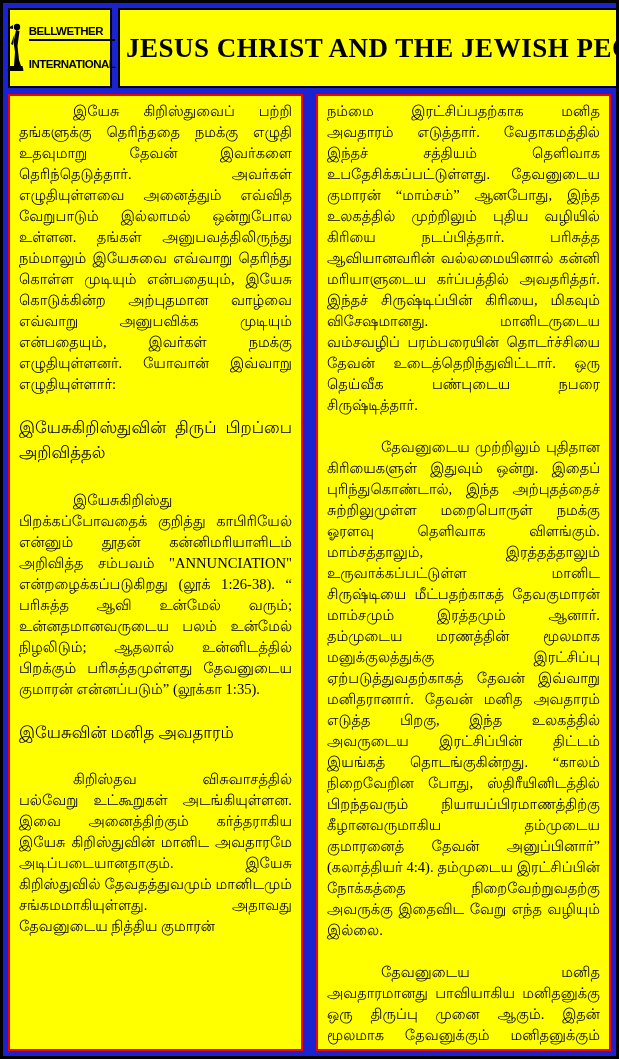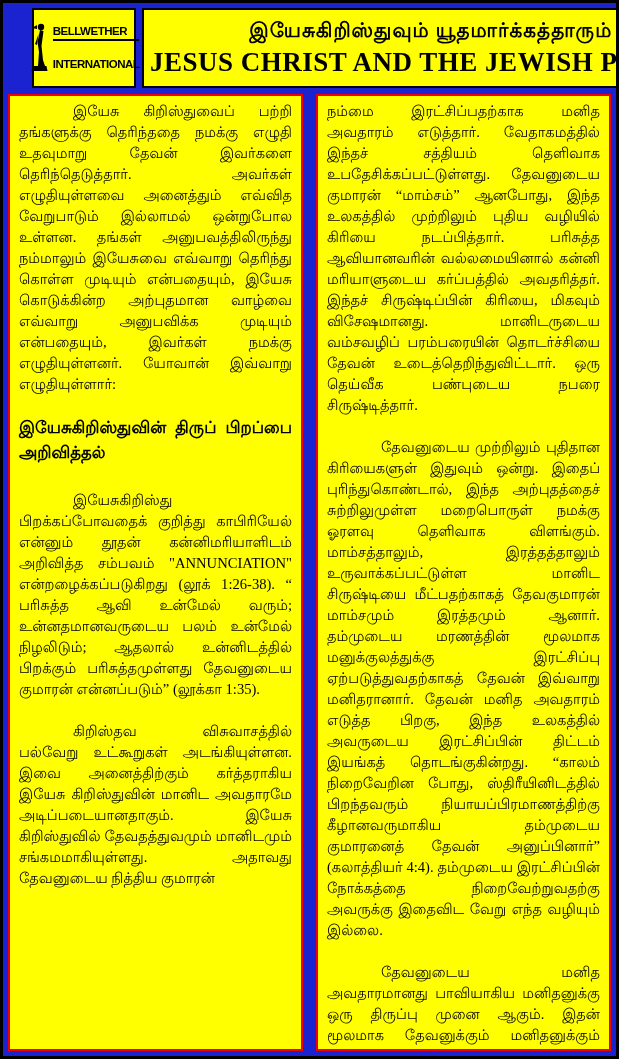--- a/index.html
+++ b/index.html
@@ -14,21 +14,21 @@
     position:relative;
     width:619px;height:1059px;
     background:var(--frame-blue);
     border:3px solid #000;
     padding:5px;
     font-family:"Liberation Serif","DejaVu Serif",serif;
     color:var(--ink);
     overflow:hidden;
   }
   
-  .header-row{display:flex;gap:6px;height:80px;margin-bottom:6px;margin-left:24px;}
+  .header-row{display:flex;gap:6px;height:80px;margin-bottom:6px;}
   .logo-box{
     width:104px;flex:0 0 104px;
     background:var(--page-yellow);
     border:2px solid #000;
     display:flex;align-items:center;justify-content:center;gap:4px;
     padding:2px;
   }
   .logo-text{display:flex;flex-direction:column;line-height:1.15;}
   .logo-line1{
     font-family:"Liberation Sans","DejaVu Sans",sans-serif;
@@ -64,21 +64,21 @@
     overflow:hidden;
   }
   .col p{
     margin:0 0 21px 0;
     text-align:justify;
     font-size:14.6px;
     line-height:1.44;
   }
   .col p.indent{text-indent:54px;}
   .col .section-heading{
-    font-size:16.5px;font-weight:bold;
+    font-size:16.5px;font-weight:normal;
     text-align:justify;
     margin:2px 0 24px 0;
     line-height:1.5;
   }
 </style>
 </head>
 <body>
 
 <div class="page">
 
@@ -94,21 +94,20 @@
           <path d="M9.5 12 L6 22 L8 23 Z"></path>
         </g>
       </svg>
       <div class="logo-text">
         <span class="logo-line1">BELLWETHER</span>
         <span class="logo-line2">INTERNATIONAL</span>
       </div>
     </div>
 
     <div class="title-box">
-      <div class="title-tamil">இயேசுகிறிஸ்துவும் யூதமார்க்கத்தாரும்</div>
       <div class="title-english">JESUS CHRIST AND THE JEWISH PEOPLE</div>
     </div>
 
     <div class="logo-box">
       <svg class="statue" width="20" height="52" viewBox="0 0 20 52">
         <g fill="#000">
           <circle cx="12" cy="5" r="3.2"></circle>
           <path d="M8 3 L3 6 L8 7 Z"></path>
           <path d="M11 8 L14.5 9 L12.5 24 L14 38 L16 44 L9 44 L10 30 L8.5 20 Z"></path>
           <path d="M4 44 L17.5 44 L18.5 49 L2.5 49 Z"></path>
@@ -122,20 +121,21 @@
     </div>
 
   </div>
 
   <div class="body-row">
 
     <div class="col">
       <p class="indent">இயேசு கிறிஸ்துவைப் பற்றி தங்களுக்கு தெரிந்ததை நமக்கு எழுதி உதவுமாறு தேவன் இவர்களை தெரிந்தெடுத்தார். அவர்கள் எழுதியுள்ளவை அனைத்தும் எவ்வித வேறுபாடும் இல்லாமல் ஒன்றுபோல உள்ளன. தங்கள் அனுபவத்திலிருந்து நம்மாலும் இயேசுவை எவ்வாறு தெரிந்து கொள்ள முடியும் என்பதையும், இயேசு கொடுக்கின்ற அற்புதமான வாழ்வை எவ்வாறு அனுபவிக்க முடியும் என்பதையும், இவர்கள் நமக்கு எழுதியுள்ளனர். யோவான் இவ்வாறு எழுதியுள்ளார்:</p>
       <div class="section-heading">இயேசுகிறிஸ்துவின் திருப் பிறப்பை அறிவித்தல்</div>
       <p class="indent">இயேசுகிறிஸ்து பிறக்கப்போவதைக் குறித்து காபிரியேல் என்னும் தூதன் கன்னிமரியாளிடம் அறிவித்த சம்பவம் "ANNUNCIATION" என்றழைக்கப்படுகிறது (லூக் 1:26-38). “ பரிசுத்த ஆவி உன்மேல் வரும்; உன்னதமானவருடைய பலம் உன்மேல் நிழலிடும்; ஆதலால் உன்னிடத்தில் பிறக்கும் பரிசுத்தமுள்ளது தேவனுடைய குமாரன் என்னப்படும்” (லூக்கா 1:35).</p>
+      <div class="section-heading">இயேசுவின் மனித அவதாரம்</div>
       <p class="indent">கிறிஸ்தவ விசுவாசத்தில் பல்வேறு உட்கூறுகள் அடங்கியுள்ளன. இவை அனைத்திற்கும் கர்த்தராகிய இயேசு கிறிஸ்துவின் மானிட அவதாரமே அடிப்படையானதாகும். இயேசு கிறிஸ்துவில் தேவதத்துவமும் மானிடமும் சங்கமமாகியுள்ளது. அதாவது தேவனுடைய நித்திய குமாரன்</p>
     </div>
 
     <div class="col">
       <p>நம்மை இரட்சிப்பதற்காக மனித அவதாரம் எடுத்தார். வேதாகமத்தில் இந்தச் சத்தியம் தெளிவாக உபதேசிக்கப்பட்டுள்ளது. தேவனுடைய குமாரன் “மாம்சம்” ஆனபோது, இந்த உலகத்தில் முற்றிலும் புதிய வழியில் கிரியை நடப்பித்தார். பரிசுத்த ஆவியானவரின் வல்லமையினால் கன்னி மரியாளுடைய கர்ப்பத்தில் அவதரித்தர். இந்தச் சிருஷ்டிப்பின் கிரியை, மிகவும் விசேஷமானது. மானிடருடைய வம்சவழிப் பரம்பரையின் தொடர்ச்சியை தேவன் உடைத்தெறிந்துவிட்டார். ஒரு தெய்வீக பண்புடைய நபரை சிருஷ்டித்தார்.</p>
       <p class="indent">தேவனுடைய முற்றிலும் புதிதான கிரியைகளுள் இதுவும் ஒன்று. இதைப் புரிந்துகொண்டால், இந்த அற்புதத்தைச் சுற்றிலுமுள்ள மறைபொருள் நமக்கு ஓரளவு தெளிவாக விளங்கும். மாம்சத்தாலும், இரத்தத்தாலும் உருவாக்கப்பட்டுள்ள மானிட சிருஷ்டியை மீட்பதற்காகத் தேவகுமாரன் மாம்சமும் இரத்தமும் ஆனார். தம்முடைய மரணத்தின் மூலமாக மனுக்குலத்துக்கு இரட்சிப்பு ஏற்படுத்துவதற்காகத் தேவன் இவ்வாறு மனிதரானார். தேவன் மனித அவதாரம் எடுத்த பிறகு, இந்த உலகத்தில் அவருடைய இரட்சிப்பின் திட்டம் இயங்கத் தொடங்குகின்றது. “காலம் நிறைவேறின போது, ஸ்திரீயினிடத்தில் பிறந்தவரும் நியாயப்பிரமாணத்திற்கு கீழானவருமாகிய தம்முடைய குமாரனைத் தேவன் அனுப்பினார்” (கலாத்தியர் 4:4). தம்முடைய இரட்சிப்பின் நோக்கத்தை நிறைவேற்றுவதற்கு அவருக்கு இதைவிட வேறு எந்த வழியும் இல்லை.</p>
       <p class="indent">தேவனுடைய மனித அவதாரமானது பாவியாகிய மனிதனுக்கு ஒரு திருப்பு முனை ஆகும். இதன் மூலமாக தேவனுக்கும் மனிதனுக்கும் நடுவில் ஒப்புரவாகும் தன்மை ஏற்பட்டுள்ளது. தேவனுடைய இரட்சிப்பின் திட்டத்தில் இயேசுவின் மானிடத் தன்மைக்கு அதிக முக்கியத்துவம் உள்ளது. அவருடைய மானிடத் தன்மையில் மானிட வம்ச வரலாறு, மானிட வளர்ச்சி, மானிடத் தோற்றம், மானிட வரைமுறை, மானிடப் பெயர்கள் ஆகியவை அடங்கியுள்ளன.</p>
     </div>
 
   </div>

